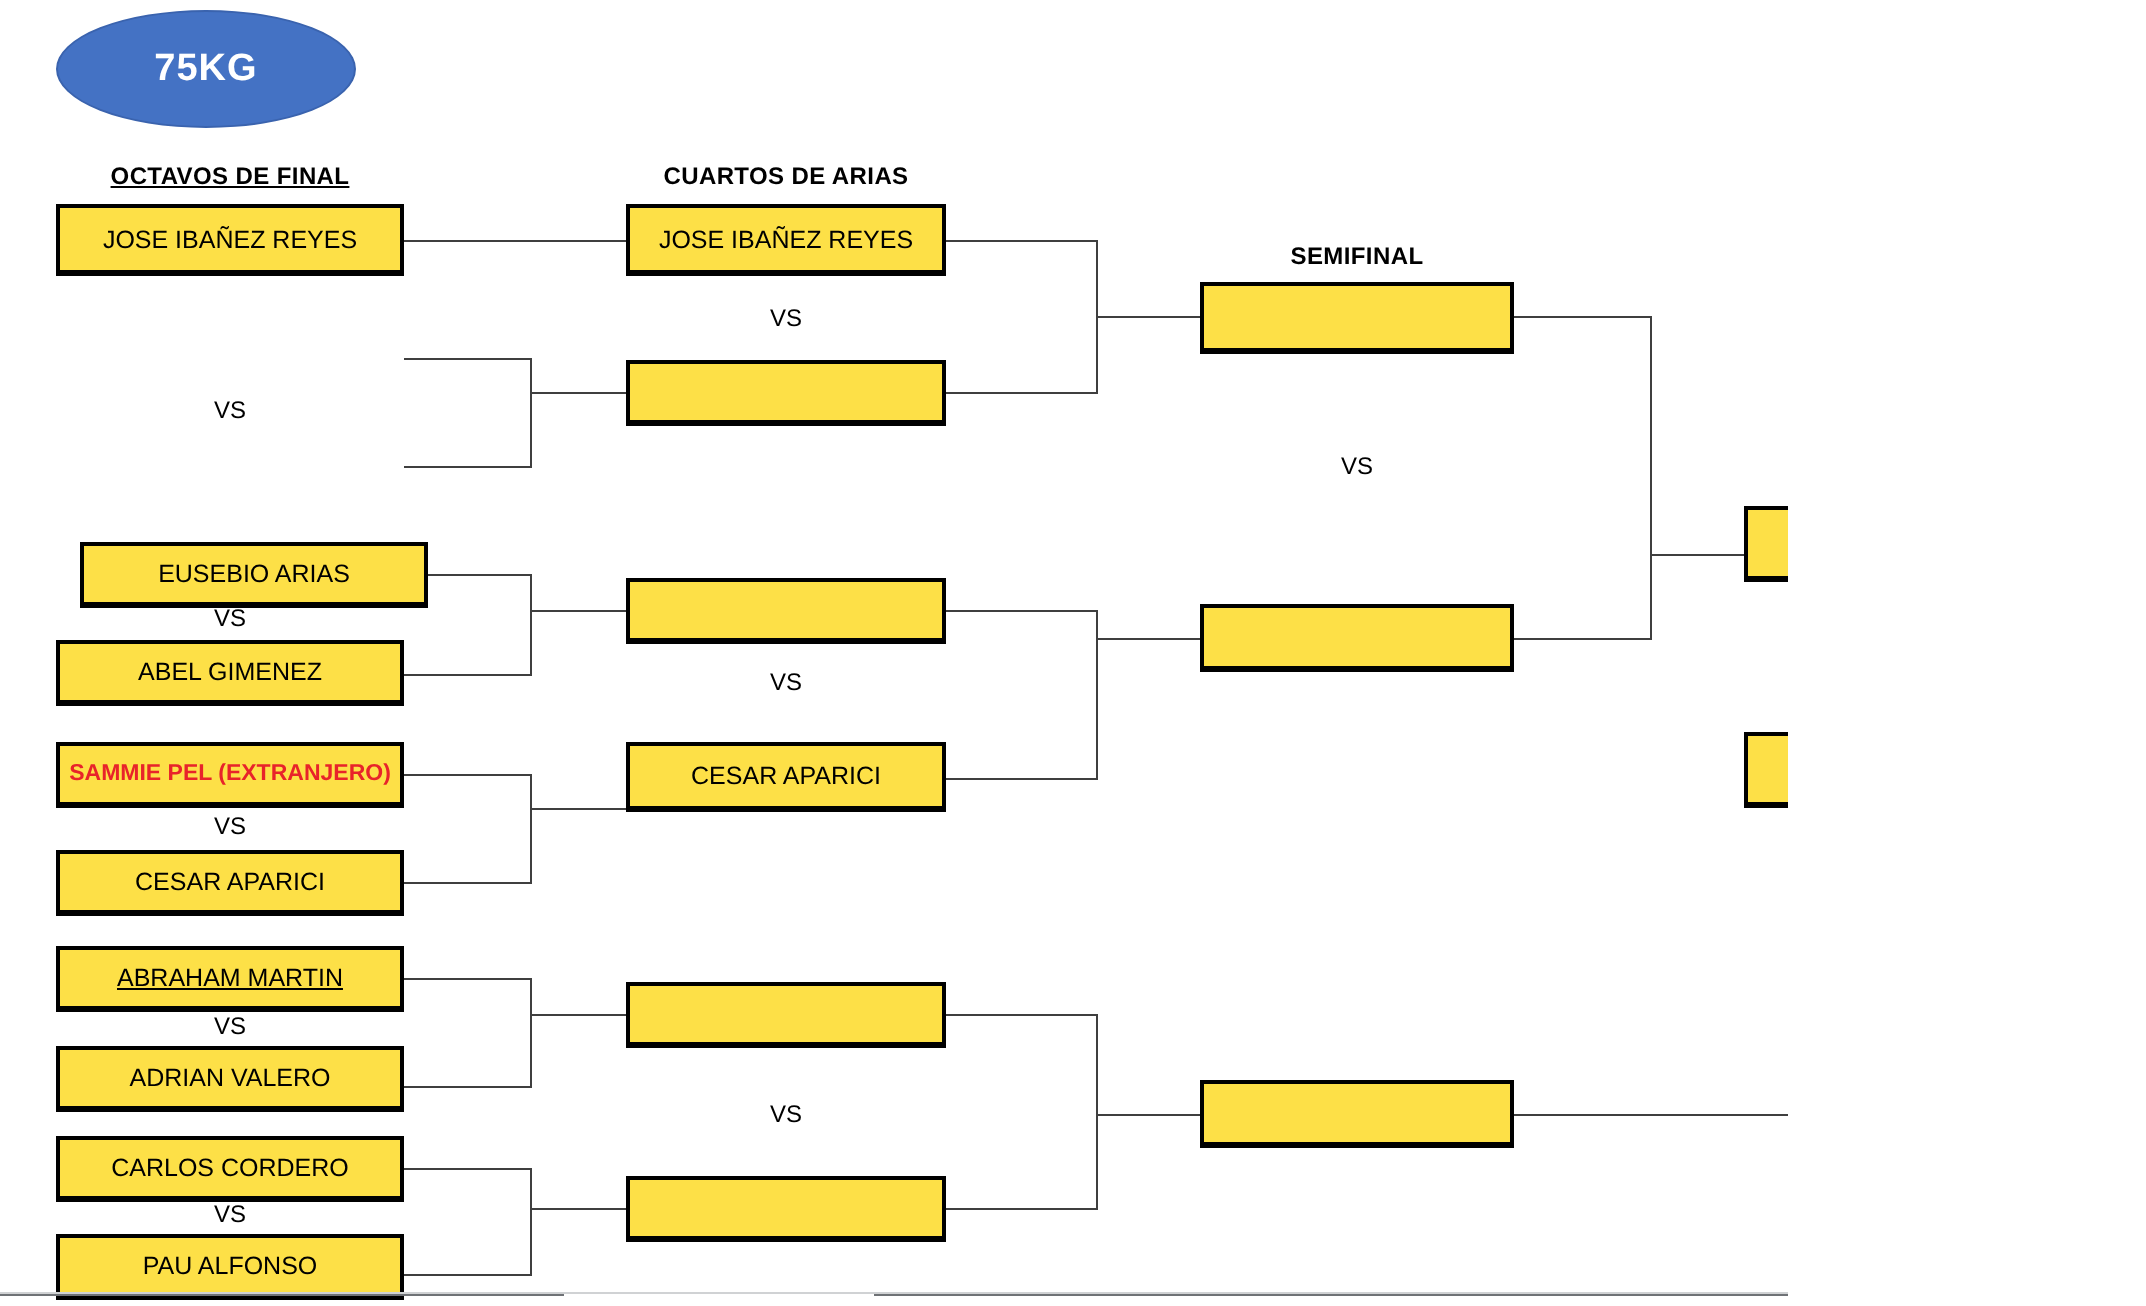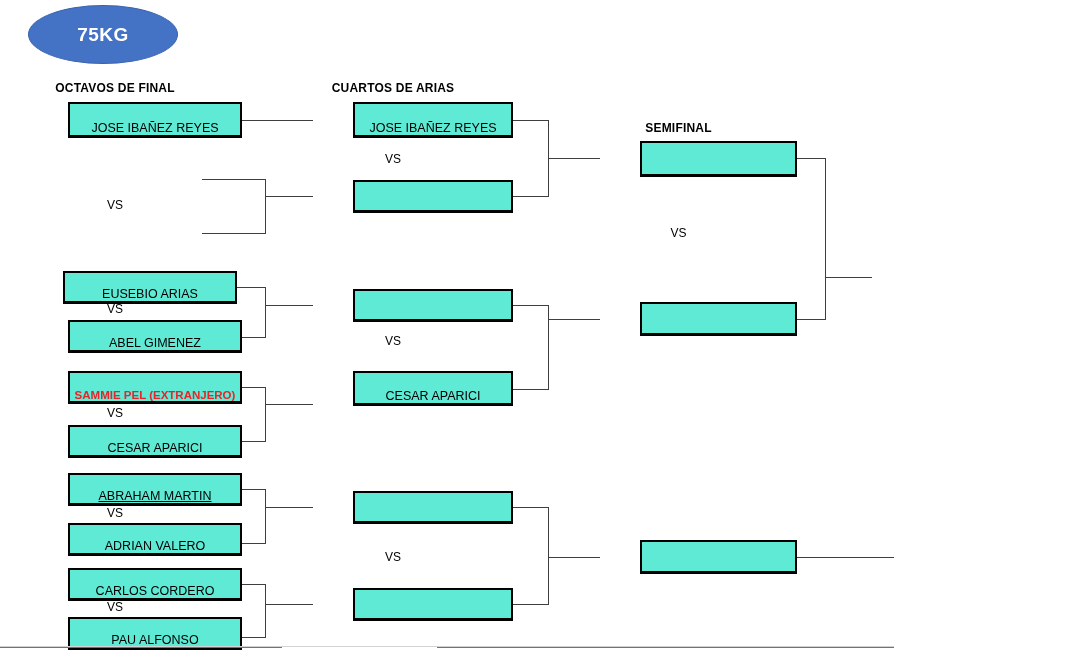--- a/index.html
+++ b/index.html
@@ -33,31 +33,30 @@
     font-weight:bold;
     text-align:center;
     white-space:nowrap;
     letter-spacing:.2px;
   }
 
   
   .slot{
     position:absolute;
     box-sizing:border-box;
-    background:#5eead4;
+    background:#fde047;
     border:2px solid #000000;
     border-bottom-width:3px;
     display:flex;
-    align-items:flex-end;
+    align-items:center;
     justify-content:center;
     font-size:12.5px;
     text-align:center;
     white-space:nowrap;
     overflow:hidden;
-    margin-left:40px;
   }
   .slot.foreign{color:#e8232a;font-size:11.5px;font-weight:bold;}
 
   
   .vs{
     position:absolute;
     font-size:12px;
     text-align:center;
     white-space:nowrap;
   }
@@ -82,21 +81,21 @@
 </style>
 </head>
 <body>
 
 <div id="bracket">
 
   <div class="badge" style="left:28px;top:5px;width:148px;height:57px;font-size:19px;">
     <span>75KG</span>
   </div>
 
-  <div class="round-title" style="left:28px;top:81px;width:174px;">OCTAVOS DE FINAL</div>
+  <div class="round-title" style="left:28px;top:81px;width:174px;text-decoration:underline;">OCTAVOS DE FINAL</div>
   <div class="round-title" style="left:313px;top:81px;width:160px;">CUARTOS DE ARIAS</div>
   <div class="round-title" style="left:600px;top:121px;width:157px;">SEMIFINAL</div>
   <div class="round-title" style="left:872px;top:231px;width:154px;">FINAL</div>
 
   <div class="line h" style="left:202px;top:120px;width:111px;"></div>
 
   <div class="line h" style="left:202px;top:179px;width:64px;"></div>
   <div class="line h" style="left:202px;top:233px;width:64px;"></div>
   <div class="line v" style="left:265px;top:179px;height:55px;"></div>
   <div class="line h" style="left:265px;top:196px;width:48px;"></div>
@@ -143,21 +142,21 @@
 
   <div class="line h" style="left:757px;top:557px;width:204px;"></div>
   <div class="line v" style="left:960px;top:403px;height:155px;"></div>
 
   <div class="slot" style="left:28px;top:102px;width:174px;height:36px;">
     <span>JOSE IBAÑEZ REYES</span>
   </div>
 
   <div class="vs" style="left:28px;top:198px;width:174px;">VS</div>
 
-  <div class="slot" style="left:23px;top:271px;width:174px;height:33px;">
+  <div class="slot" style="left:40px;top:271px;width:174px;height:33px;">
     <span>EUSEBIO ARIAS</span>
   </div>
   <div class="vs" style="left:28px;top:302px;width:174px;">VS</div>
   <div class="slot" style="left:28px;top:320px;width:174px;height:33px;">
     <span>ABEL GIMENEZ</span>
   </div>
 
   <div class="slot foreign" style="left:28px;top:371px;width:174px;height:33px;">
     <span>SAMMIE PEL (EXTRANJERO)</span>
   </div>

